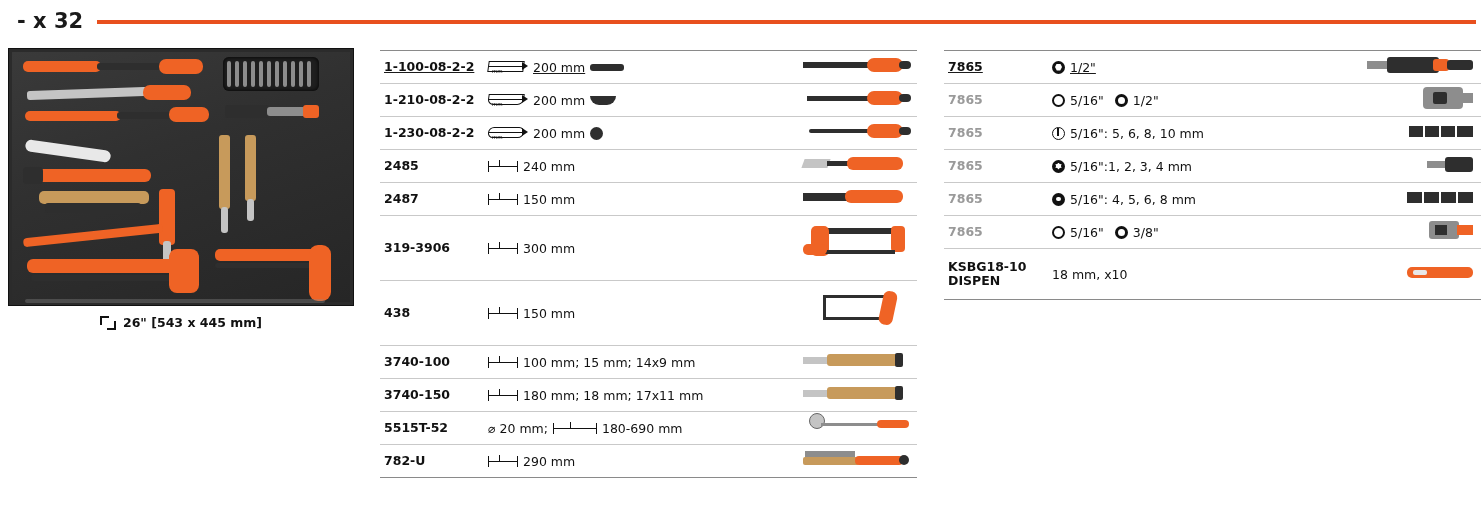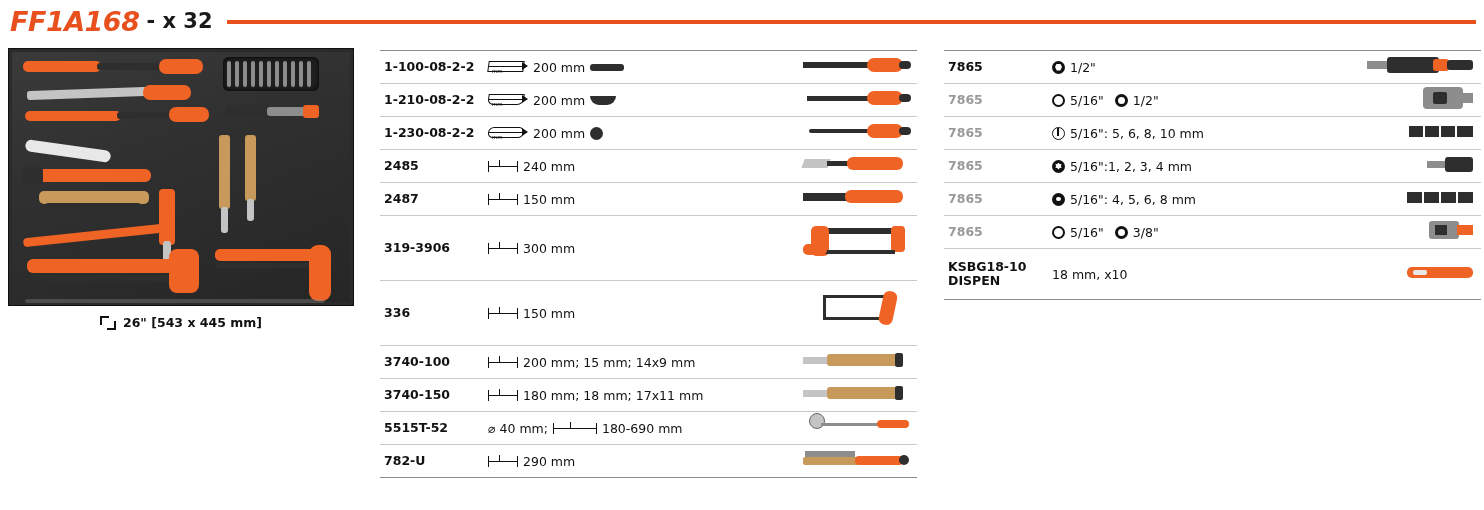--- a/index.html
+++ b/index.html
@@ -111,21 +111,21 @@
   
   .table {
     position: absolute;
     border-collapse: collapse;
   }
   #table-left  { left: 380px; top: 50px;  width: 537px; }
   #table-right { left: 944px; top: 50px;  width: 537px; }
 
   .table table { border-collapse: collapse; width: 100%; }
   .table tr { border-bottom: 1px solid #c9c9c9; }
-  .table tr.first { border-top: 1px solid #8a8a8a; }
+  .table tr.first { border-top: 1px solid #8a8a8a; text-decoration: underline; }
   .table tr.last { border-bottom: 1px solid #8a8a8a; }
   .table td {
     padding: 0;
     vertical-align: middle;
     height: 32px;
   }
   td.code {
     width: 104px;
     font-size: 12.5px;
     font-weight: bold;
@@ -316,21 +316,20 @@
   .dk { background: #2e2e2e; }
   .gy { background: #8d8d8d; }
   .lg { background: #c4c4c4; }
   .wd { background: #c79a5b; }
   .wh { background: #e8e8e8; }
 </style>
 </head>
 <body>
 
 <div class="header">
-  <span class="header-code">FF1A168</span>
   <span class="header-qty">- x 32</span>
   <span class="header-rule"></span>
 </div>
 
 <div class="photo-block">
   <div class="photo">
     <div class="foam"></div>
 
     <div class="tool or" style="left:14px;  top:12px;  width:78px; height:11px; border-radius:5px;"></div>
     <div class="tool dk" style="left:88px;  top:14px;  width:70px; height:7px;"></div>
@@ -522,21 +521,21 @@
         <div class="dk" style="left:10px;top:4px;width:86px;height:6px;border-radius:3px;"></div>
         <div class="or" style="left:8px;top:2px;width:18px;height:30px;border-radius:5px;"></div>
         <div class="or" style="left:88px;top:2px;width:14px;height:26px;border-radius:4px;"></div>
         <div class="dk" style="left:18px;top:26px;width:74px;height:4px;"></div>
         <div class="or" style="left:0px;top:20px;width:24px;height:11px;border-radius:5px;"></div>
       </span>
     </td>
   </tr>
 
   <tr>
-    <td class="code" style="height:64px;">336</td>
+    <td class="code" style="height:64px;">438</td>
     <td class="spec">
       <div class="spec-inner">
         <span class="len">
                 <i class="l"></i>
                 <i class="r"></i>
                 <u></u>
               </span>
         <span>150 mm</span>
       </div>
     </td>
@@ -552,21 +551,21 @@
 
   <tr>
     <td class="code">3740-100</td>
     <td class="spec">
       <div class="spec-inner">
         <span class="len">
                 <i class="l"></i>
                 <i class="r"></i>
                 <u></u>
               </span>
-        <span>200 mm; 15 mm; 14x9 mm</span>
+        <span>100 mm; 15 mm; 14x9 mm</span>
       </div>
     </td>
     <td class="pic">
       <span class="thumb">
         <div class="lg" style="left:0;top:10px;width:26px;height:7px;"></div>
         <div class="wd" style="left:24px;top:7px;width:72px;height:12px;border-radius:3px;"></div>
         <div class="dk" style="left:92px;top:6px;width:8px;height:14px;border-radius:2px;"></div>
       </span>
     </td>
   </tr>
@@ -589,21 +588,21 @@
         <div class="wd" style="left:24px;top:7px;width:72px;height:12px;border-radius:3px;"></div>
         <div class="dk" style="left:92px;top:6px;width:8px;height:14px;border-radius:2px;"></div>
       </span>
     </td>
   </tr>
 
   <tr>
     <td class="code">5515T-52</td>
     <td class="spec">
       <div class="spec-inner">
-        <span>⌀ 40 mm;</span>
+        <span>⌀ 20 mm;</span>
         <span class="len long">
                 <i class="l"></i>
                 <i class="r"></i>
                 <u></u>
               </span>
         <span>180-690 mm</span>
       </div>
     </td>
     <td class="pic">
       <span class="thumb">

